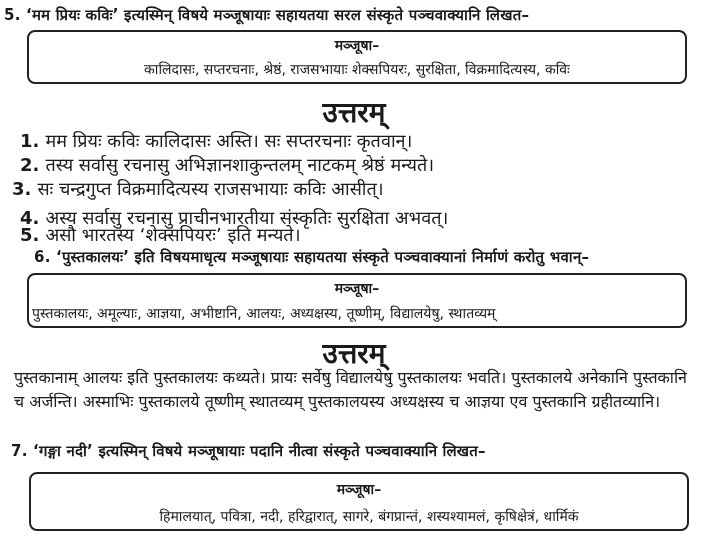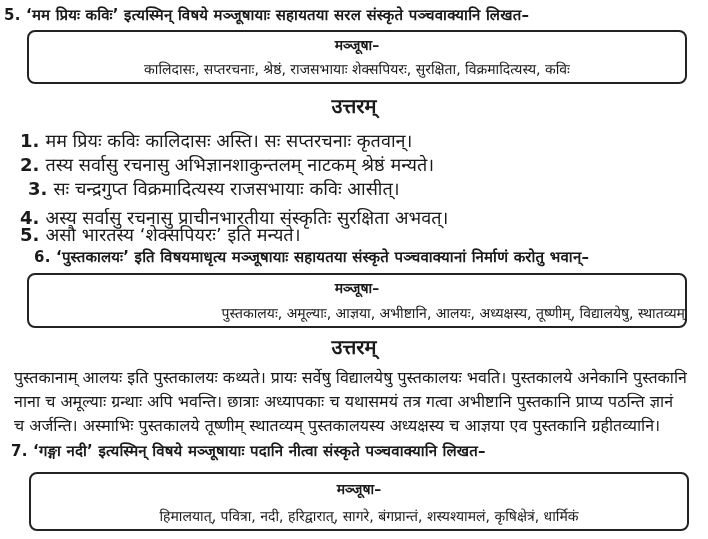--- a/index.html
+++ b/index.html
@@ -3,21 +3,21 @@
 <meta charset="utf-8">
 <style>
   html, body { margin:0; padding:0; background:#ffffff; }
   body { width:708px; height:539px; position:relative; overflow:hidden;
          font-family:"DejaVu Sans", sans-serif; color:#1a1a1a; }
   .abs { position:absolute; white-space:nowrap; }
   .q { font-weight:bold; font-size:15px; letter-spacing:0.2px; }
   .box { position:absolute; border:2px solid #222; border-radius:8px; box-sizing:border-box; }
   .box-title { position:absolute; left:0; right:0; text-align:center; font-weight:bold; font-size:14px; }
   .box-words { position:absolute; left:0; right:0; text-align:center; font-size:14px; }
-  .ans-head { position:absolute; left:0; width:708px; text-align:center; font-weight:bold; font-size:20px; }
+  .ans-head { position:absolute; left:0; width:708px; text-align:center; font-weight:bold; font-size:28px; }
   .ans-line { font-size:18px; }
   .num { font-weight:bold; margin-right:6px; }
   .para { position:absolute; left:14px; width:684px; font-size:16px; line-height:24px; }
 </style>
 </head>
 <body>
 
 <div class="abs q" style="left:4px; top:4px;">
   <span>5.</span>
   <span>‘मम प्रियः कविः’ इत्यस्मिन् विषये मञ्जूषायाः सहायतया सरल संस्कृते पञ्चवाक्यानि लिखत–</span>
@@ -26,42 +26,41 @@
   <div class="box-title" style="top:3px;">मञ्जूषा–</div>
   <div class="box-words" style="top:27px;">कालिदासः, सप्तरचनाः, श्रेष्ठं, राजसभायाः शेक्सपियरः, सुरक्षिता, विक्रमादित्यस्य, कविः</div>
 </div>
 <div class="ans-head" style="top:92px;">उत्तरम्</div>
 <div class="abs ans-line" style="left:20px; top:128px;">
   <span class="num">1.</span><span>मम प्रियः कविः कालिदासः अस्ति। सः सप्तरचनाः कृतवान्।</span>
 </div>
 <div class="abs ans-line" style="left:20px; top:152px;">
   <span class="num">2.</span><span>तस्य सर्वासु रचनासु अभिज्ञानशाकुन्तलम् नाटकम् श्रेष्ठं मन्यते।</span>
 </div>
-<div class="abs ans-line" style="left:28px; top:176px;">
+<div class="abs ans-line" style="left:12px; top:176px;">
   <span class="num">3.</span><span>सः चन्द्रगुप्त विक्रमादित्यस्य राजसभायाः कविः आसीत्।</span>
 </div>
 <div class="abs ans-line" style="left:20px; top:199px;margin-top:6px;">
   <span class="num">4.</span><span>अस्य सर्वासु रचनासु प्राचीनभारतीया संस्कृतिः सुरक्षिता अभवत्।</span>
 </div>
 <div class="abs ans-line" style="left:20px; top:222px;">
   <span class="num">5.</span><span>असौ भारतस्य ‘शेक्सपियरः’ इति मन्यते।</span>
 </div>
 
 <div class="abs q" style="left:4px; top:246px;margin-left:30px;">
   <span>6.</span>
   <span>‘पुस्तकालयः’ इति विषयमाधृत्य मञ्जूषायाः सहायतया संस्कृते पञ्चवाक्यानां निर्माणं करोतु भवान्–</span>
 </div>
 <div class="box" style="left:27px; top:273px; width:660px; height:55px;">
   <div class="box-title" style="top:3px;">मञ्जूषा–</div>
-  <div class="box-words" style="top:28px; text-align:right; padding-left:3px;">पुस्तकालयः, अमूल्याः, आज्ञया, अभीष्टानि, आलयः, अध्यक्षस्य, तूष्णीम्, विद्यालयेषु, स्थातव्यम्</div>
+  <div class="box-words" style="top:28px; text-align:left; padding-left:3px;">पुस्तकालयः, अमूल्याः, आज्ञया, अभीष्टानि, आलयः, अध्यक्षस्य, तूष्णीम्, विद्यालयेषु, स्थातव्यम्</div>
 </div>
 <div class="ans-head" style="top:333px;">उत्तरम्</div>
 <div class="para" style="top:366px;">
   <div>पुस्तकानाम् आलयः इति पुस्तकालयः कथ्यते। प्रायः सर्वेषु विद्यालयेषु पुस्तकालयः भवति। पुस्तकालये अनेकानि पुस्तकानि</div>
-  <div>नाना च अमूल्याः ग्रन्थाः अपि भवन्ति। छात्राः अध्यापकाः च यथासमयं तत्र गत्वा अभीष्टानि पुस्तकानि प्राप्य पठन्ति ज्ञानं</div>
   <div>च अर्जन्ति। अस्माभिः पुस्तकालये तूष्णीम् स्थातव्यम् पुस्तकालयस्य अध्यक्षस्य च आज्ञया एव पुस्तकानि ग्रहीतव्यानि।</div>
 </div>
 
 <div class="abs q" style="left:4px; top:440px;margin-left:7px;">
   <span>7.</span>
   <span>‘गङ्गा नदी’ इत्यस्मिन् विषये मञ्जूषायाः पदानि नीत्वा संस्कृते पञ्चवाक्यानि लिखत–</span>
 </div>
 <div class="box" style="left:29px; top:472px; width:660px; height:59px;">
   <div class="box-title" style="top:5px;">मञ्जूषा–</div>
   <div class="box-words" style="top:32px;padding-left:20px;">हिमालयात्, पवित्रा, नदी, हरिद्वारात्, सागरे, बंगप्रान्तं, शस्यश्यामलं, कृषिक्षेत्रं, धार्मिकं</div>

